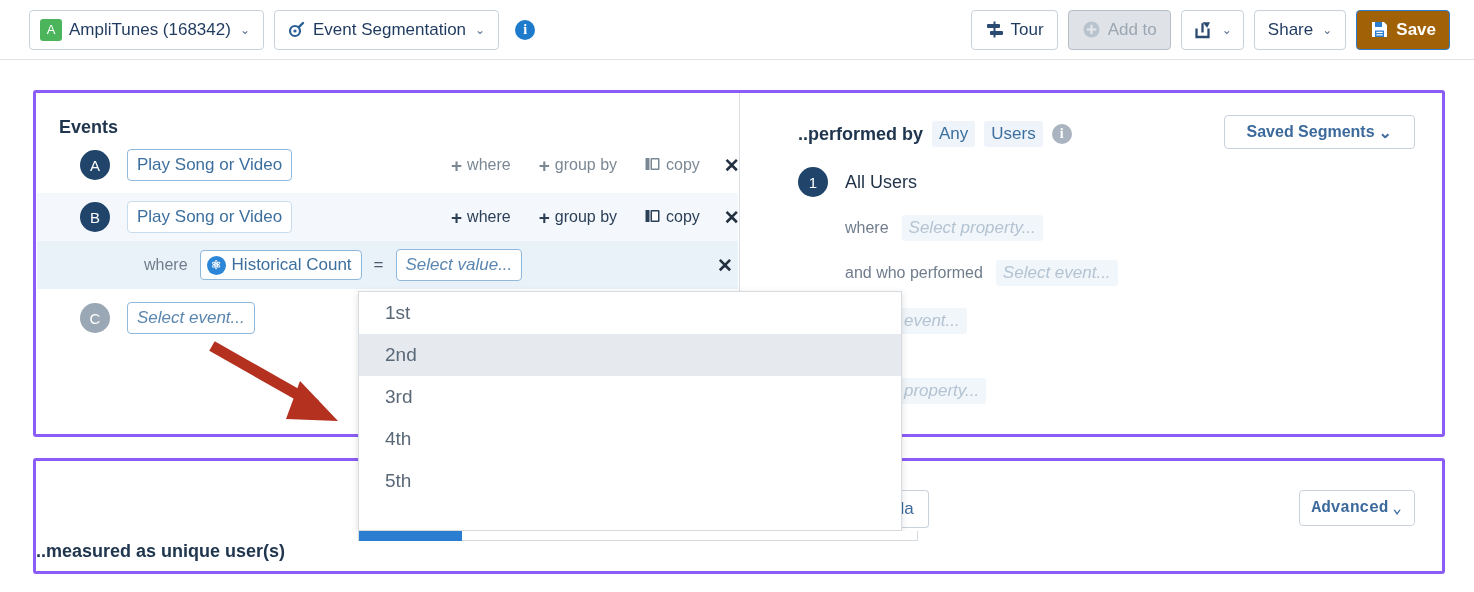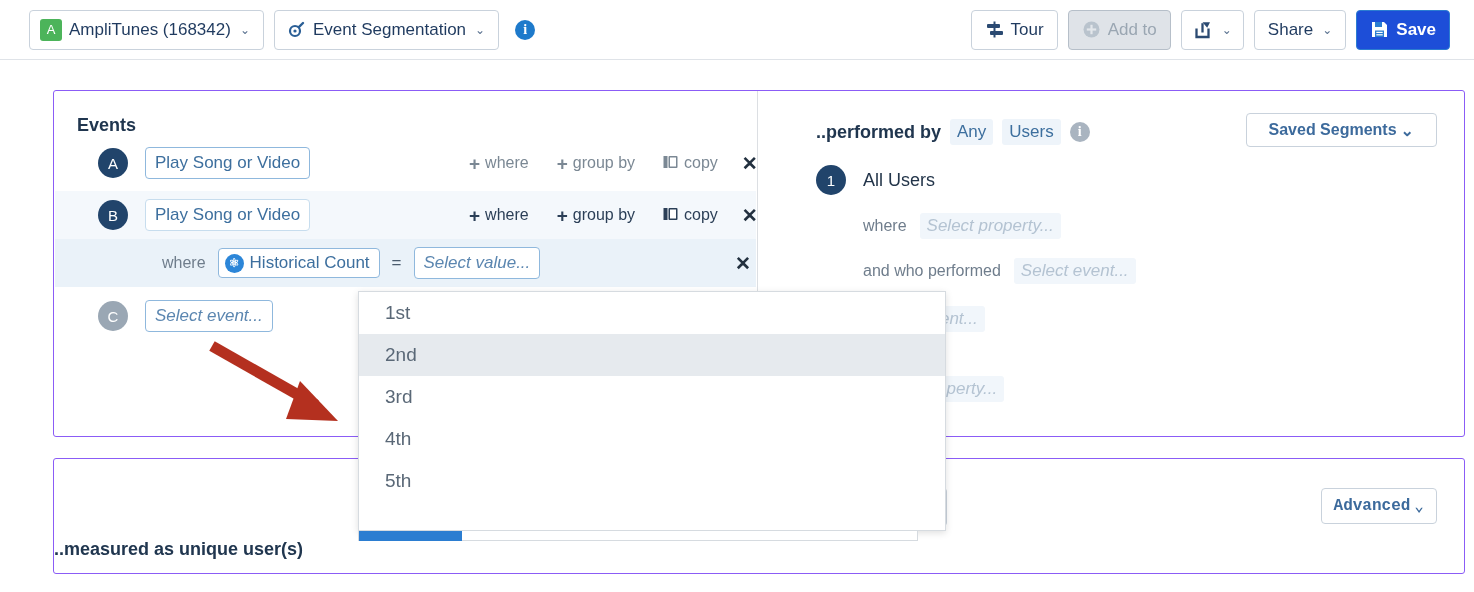--- a/index.html
+++ b/index.html
@@ -59,42 +59,41 @@
   }
   .info-icon.gray { background: #a9b4c0; margin-left: 0; }
 
   .btn-disabled {
     background: #dfe3e8;
     border-color: #b6bfc9;
     color: #9aa6b2;
     cursor: default;
   }
   .btn-primary {
-    background: #1d4ed8;
+    background: #a16207;
     border-color: #2b7dd1;
     color: #ffffff;
     font-weight: 600;
   }
   .icon-only { padding: 0 11px; }
 
   svg.ic { display: block; }
 
   
   .canvas {
     position: absolute; left: 0; top: 60px;
     width: 1474px; height: 532px;
     background: #ffffff;
   }
 
   .card {
     position: absolute;
     background: #ffffff;
-    border: 1px solid #8b5cf6;
+    border: 3px solid #8b5cf6;
     border-radius: 3px;
-    margin-left: 20px;
   }
   #module-card { left: 33px; top: 30px; width: 1412px; height: 347px; }
   #measure-card { left: 33px; top: 398px; width: 1412px; height: 116px; }
 
   .vdivider {
     position: absolute; left: 703px; top: 0; width: 1px; height: 345px;
     background: #dcdfe3;
   }
 
   
@@ -238,21 +237,21 @@
     font-family: Liberation Mono, monospace;
   }
   .measured-text {
     position: absolute; left: 0; right: 0; top: 80px;
     text-align: left; font-size: 18px; font-weight: 600; color: #20364f;
   }
 
   
   .dropdown {
     position: absolute; left: 358px; top: 231px;
-    width: 588px; height: 240px;
+    width: 544px; height: 240px;
     background: #ffffff;
     border: 1px solid #d6dbe0;
     box-shadow: 0 2px 7px rgba(0,0,0,0.13);
     z-index: 40;
   }
   .dd-opt {
     height: 42px; display: flex; align-items: center;
     padding-left: 26px;
     font-size: 19px; color: #5a6877;
     cursor: pointer;

